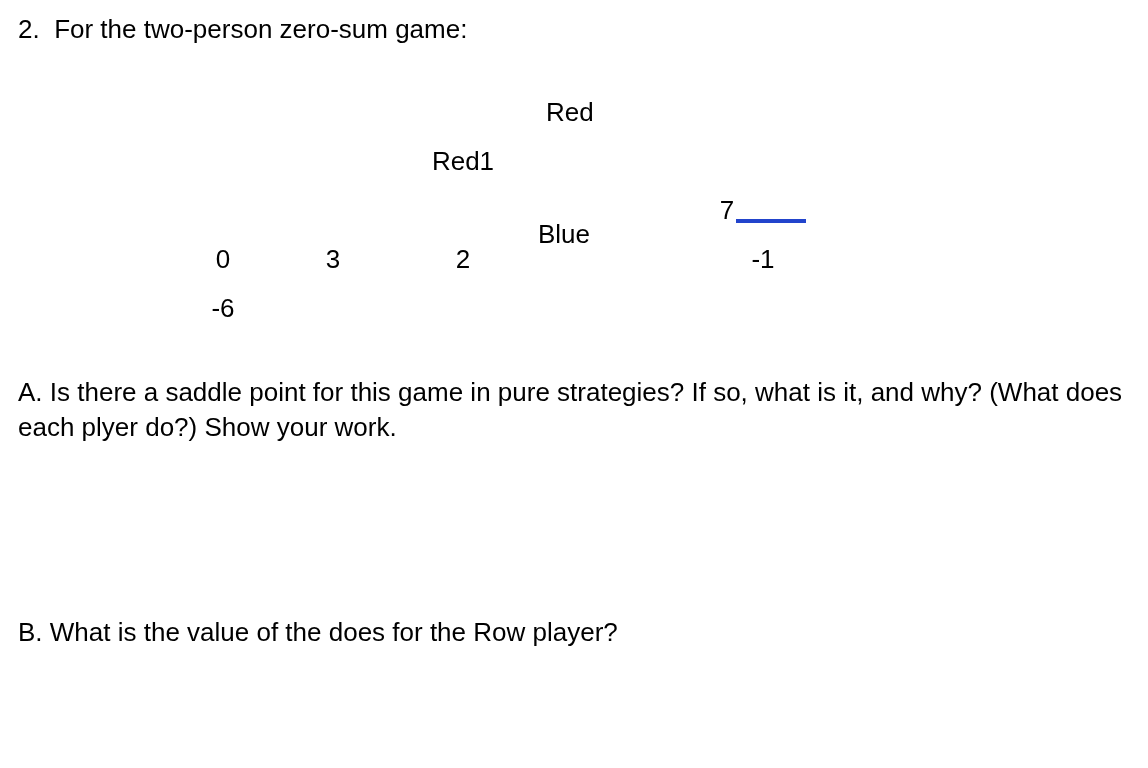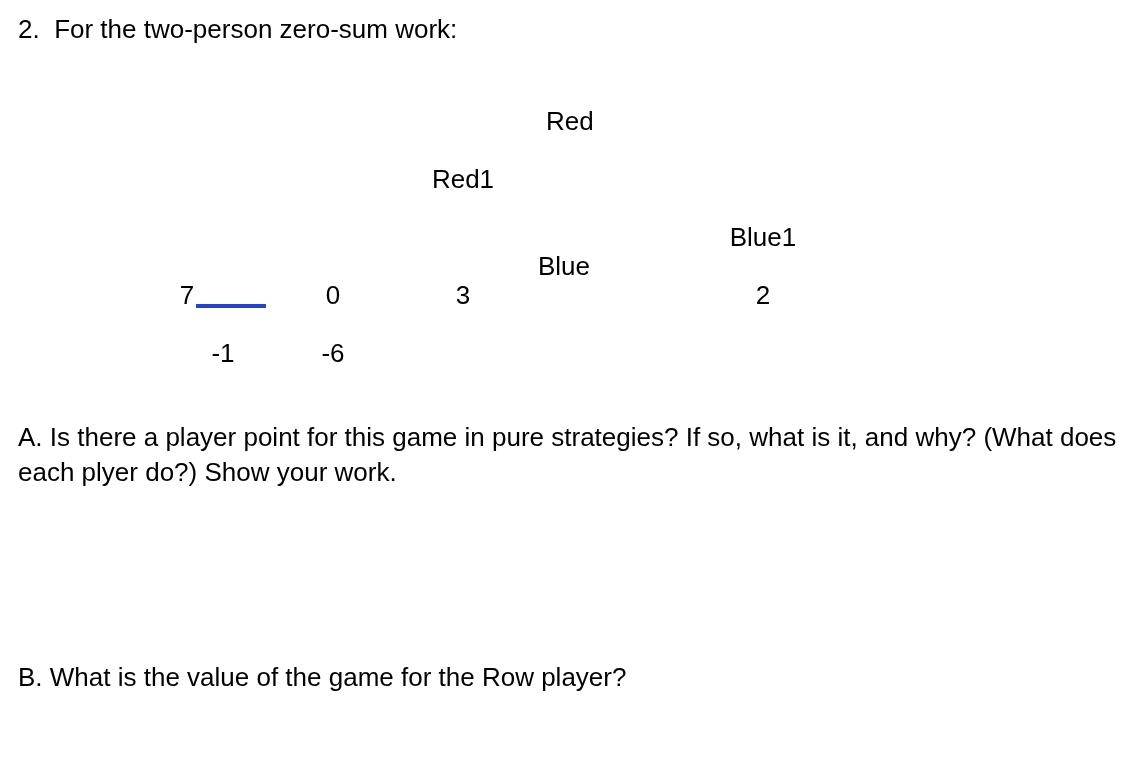--- a/index.html
+++ b/index.html
@@ -19,21 +19,21 @@
     .table-wrap {
       margin-left: 150px;
       margin-bottom: 48px;
     }
     .game-table {
       display: grid;
       grid-template-columns: 110px 110px 150px 150px 150px;
       row-gap: 14px;
       align-items: center;
     }
-    .cell { text-align: center; margin-top: 9px; }
+    .cell { text-align: center; }
     .hdr-red { grid-column: 4 / 5; text-align: left; padding-left: 8px; }
     .blue-label {
       position: relative;
     }
     .blue-side {
       position: absolute;
       left: 0;
       top: 50%;
       transform: translateY(-50%);
     }
@@ -56,21 +56,21 @@
       margin-bottom: 170px;
     }
     .part-b {
     }
   </style>
 </head>
 <body>
 
 <div class="question-header">
   <span>2.</span>&nbsp;
-  <span>For the two-person zero-sum work:</span>
+  <span>For the two-person zero-sum game:</span>
 </div>
 
 <div class="table-wrap">
   <div class="game-table">
 
     <div class="cell"></div>
     <div class="cell"></div>
     <div class="cell"></div>
     <div class="cell hdr-red">Red</div>
     <div class="cell"></div>
@@ -81,28 +81,27 @@
 
     <div class="cell" style="height:10px;"></div>
       <div></div>
       <div></div>
       <div></div>
       <div></div>
 
     <div class="cell blue-label" style="grid-row: span 2;">
       <span class="blue-side">Blue</span>
     </div>
-    <div class="cell">Blue1</div>
     <div class="cell">
       <span class="val7-wrap"><span>7</span><span class="cursor-underline"></span></span>
     </div>
     <div class="cell">0</div>
     <div class="cell">3</div>
 
     <div class="cell">2</div>
     <div class="cell">-1</div>
     <div class="cell">-6</div>
   </div>
 </div>
 
-<div class="part-a">A.  Is there a player point for this game in pure strategies?  If so, what is it, and why? (What does each plyer do?)  Show your work.</div>
+<div class="part-a">A.  Is there a saddle point for this game in pure strategies?  If so, what is it, and why? (What does each plyer do?)  Show your work.</div>
 
-<div class="part-b">B.  What is the value of the game for the Row player?</div>
+<div class="part-b">B.  What is the value of the does for the Row player?</div>
 
 </body></html>

